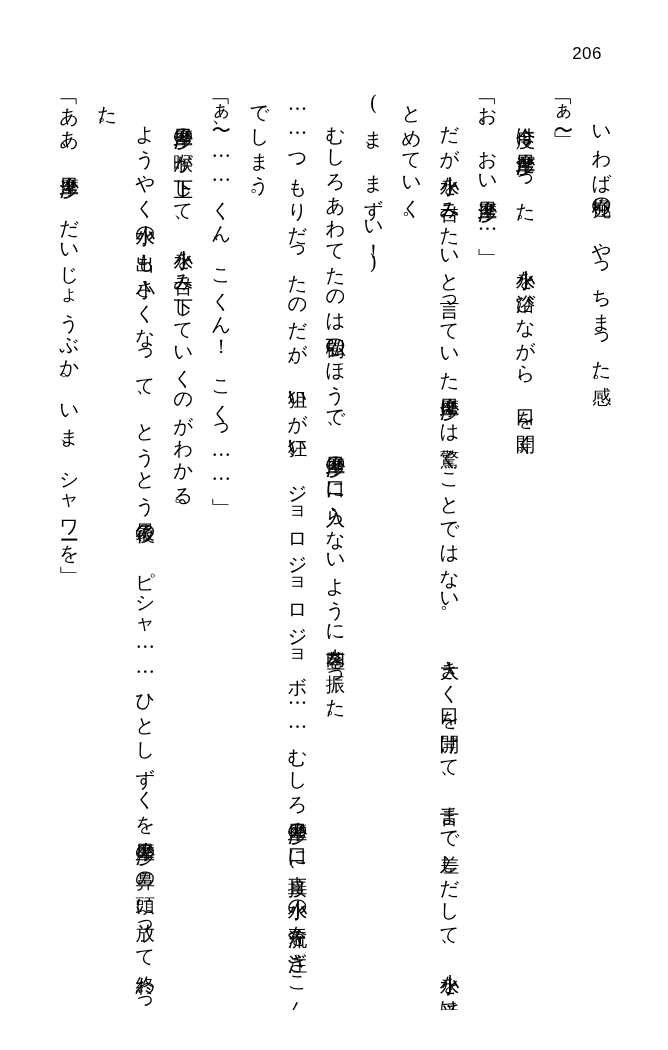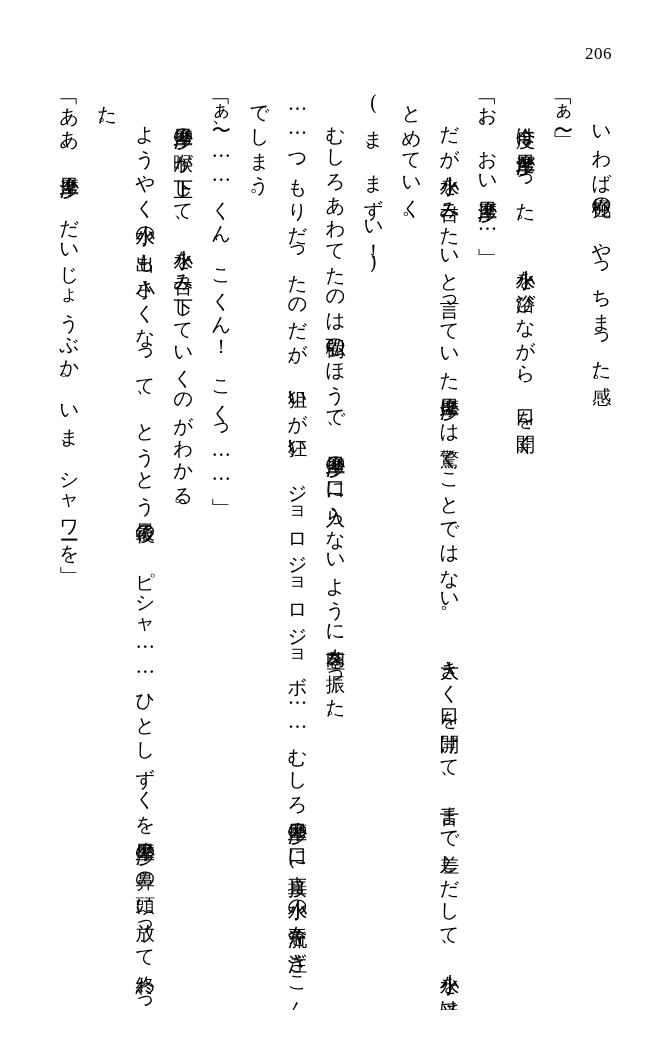--- a/index.html
+++ b/index.html
@@ -17,23 +17,23 @@
   }
   .page {
     position: relative;
     width: 668px;
     height: 1050px;
     box-sizing: border-box;
   }
   .page-number {
     position: absolute;
     top: 44px;
-    right: 56px;
+    right: 66px;
     font-size: 17px;
-    font-family: Liberation Serif, serif;
+    font-family: Liberation Sans, sans-serif;
     letter-spacing: 0.5px;
     color: #000;
   }
   .text-body {
     position: absolute;
     top: 92px;
     right: 48px;
     left: 44px;
     bottom: 40px;
     writing-mode: vertical-rl;

